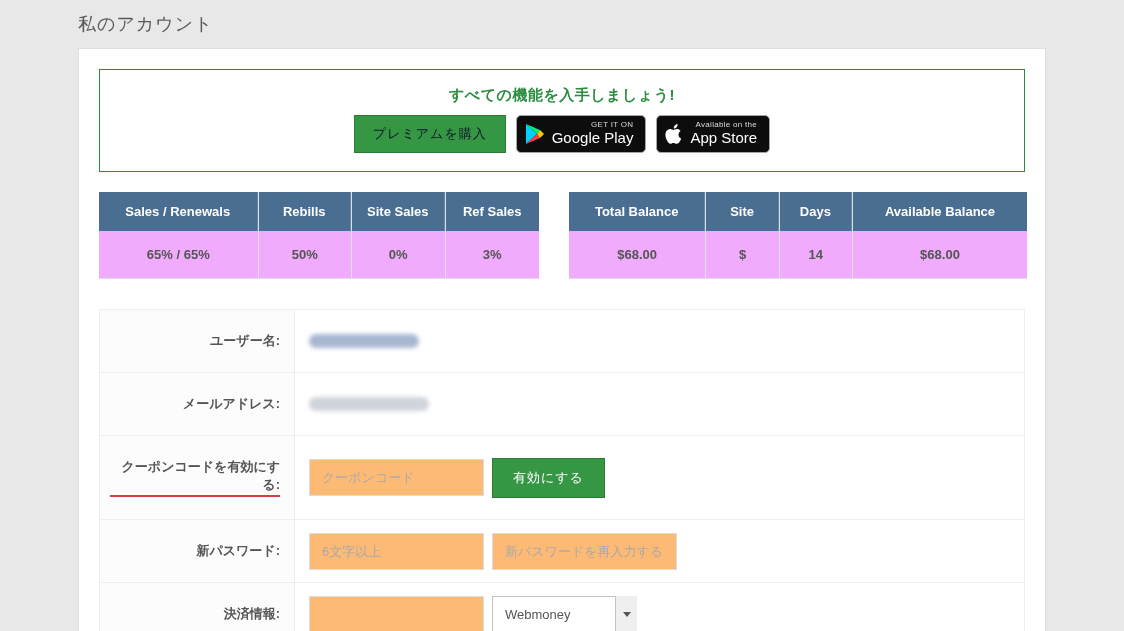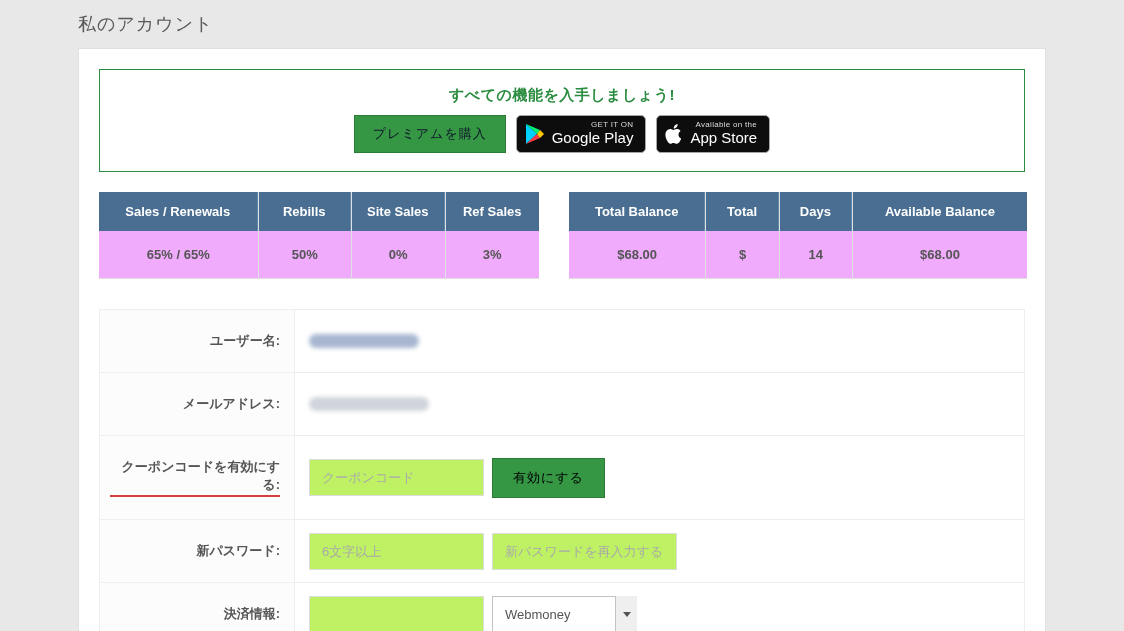--- a/index.html
+++ b/index.html
@@ -31,23 +31,23 @@
     .sc-days { flex-basis: 16%; }
     .sc-ab { flex-basis: 38%; }
     .form-table { border: 1px solid #eee; }
     .frow { display: flex; border-bottom: 1px solid #eee; }
     .flabel { width: 195px; background: #fcfcfc; display: flex; align-items: center; justify-content: flex-end; padding: 22px 14px 22px 10px; font-size: 13px; font-weight: bold; color: #555; border-right: 1px solid #eee; text-align: right; }
     .fval { flex: 1; padding: 12px 14px; display: flex; align-items: center; gap: 8px; }
     .redacted { display: inline-block; height: 14px; background: #d0d4db; border-radius: 7px; filter: blur(2px); }
     .rd1 { width: 110px; background: #a8b7d0; }
     .rd2 { width: 120px; }
     .underline-red { border-bottom: 2px solid #d64040; padding-bottom:1px;}
-    .txt-input { border: 1px solid #dcdcdc; background: #bef264; padding: 10px 12px; font-size: 13px; color: #555; width: 175px; }
+    .txt-input { border: 1px solid #dcdcdc; background: #fdba74; padding: 10px 12px; font-size: 13px; color: #555; width: 175px; }
     .txt-input::placeholder { color: #a9a9a9; }
-    .btn-green { background: #359644; color: #000000; border: 1px solid #2c7c37; padding: 10px 20px; font-size: 13px; cursor: pointer; letter-spacing: 1px; }
+    .btn-green { background: #359644; color: #ffffff; border: 1px solid #2c7c37; padding: 10px 20px; font-size: 13px; cursor: pointer; letter-spacing: 1px; }
     .select-wrap { position: relative; display: inline-flex; }
     .select { border: 1px solid #c2c2c2; background: #fff; padding: 10px 32px 10px 12px; font-size: 13px; color: #555; width: 145px; appearance: none; -webkit-appearance: none; }
     .select-btn { position: absolute; right: 0; top: 0; height: 100%; width: 22px; background: #efefef; border-left: 1px solid #c2c2c2; display: flex; align-items: center; justify-content: center; pointer-events: none; }
     .chev { width: 0; height: 0; border-left: 4px solid transparent; border-right: 4px solid transparent; border-top: 5px solid #555; }
   </style>
 </head>
 <body>
 
 <div class="page">
   <div class="page-title">私のアカウント</div>
@@ -107,21 +107,21 @@
           <div class="sval">3%</div>
         </div>
       </div>
 
       <div class="stats-table right">
         <div class="scell sc-tb">
           <div class="shdr">Total Balance</div>
           <div class="sval">$68.00</div>
         </div>
         <div class="scell sc-hold">
-          <div class="shdr">Total</div>
+          <div class="shdr">Site</div>
           <div class="sval">$</div>
         </div>
         <div class="scell sc-days">
           <div class="shdr">Days</div>
           <div class="sval">14</div>
         </div>
         <div class="scell sc-ab">
           <div class="shdr">Available Balance</div>
           <div class="sval">$68.00</div>
         </div>

